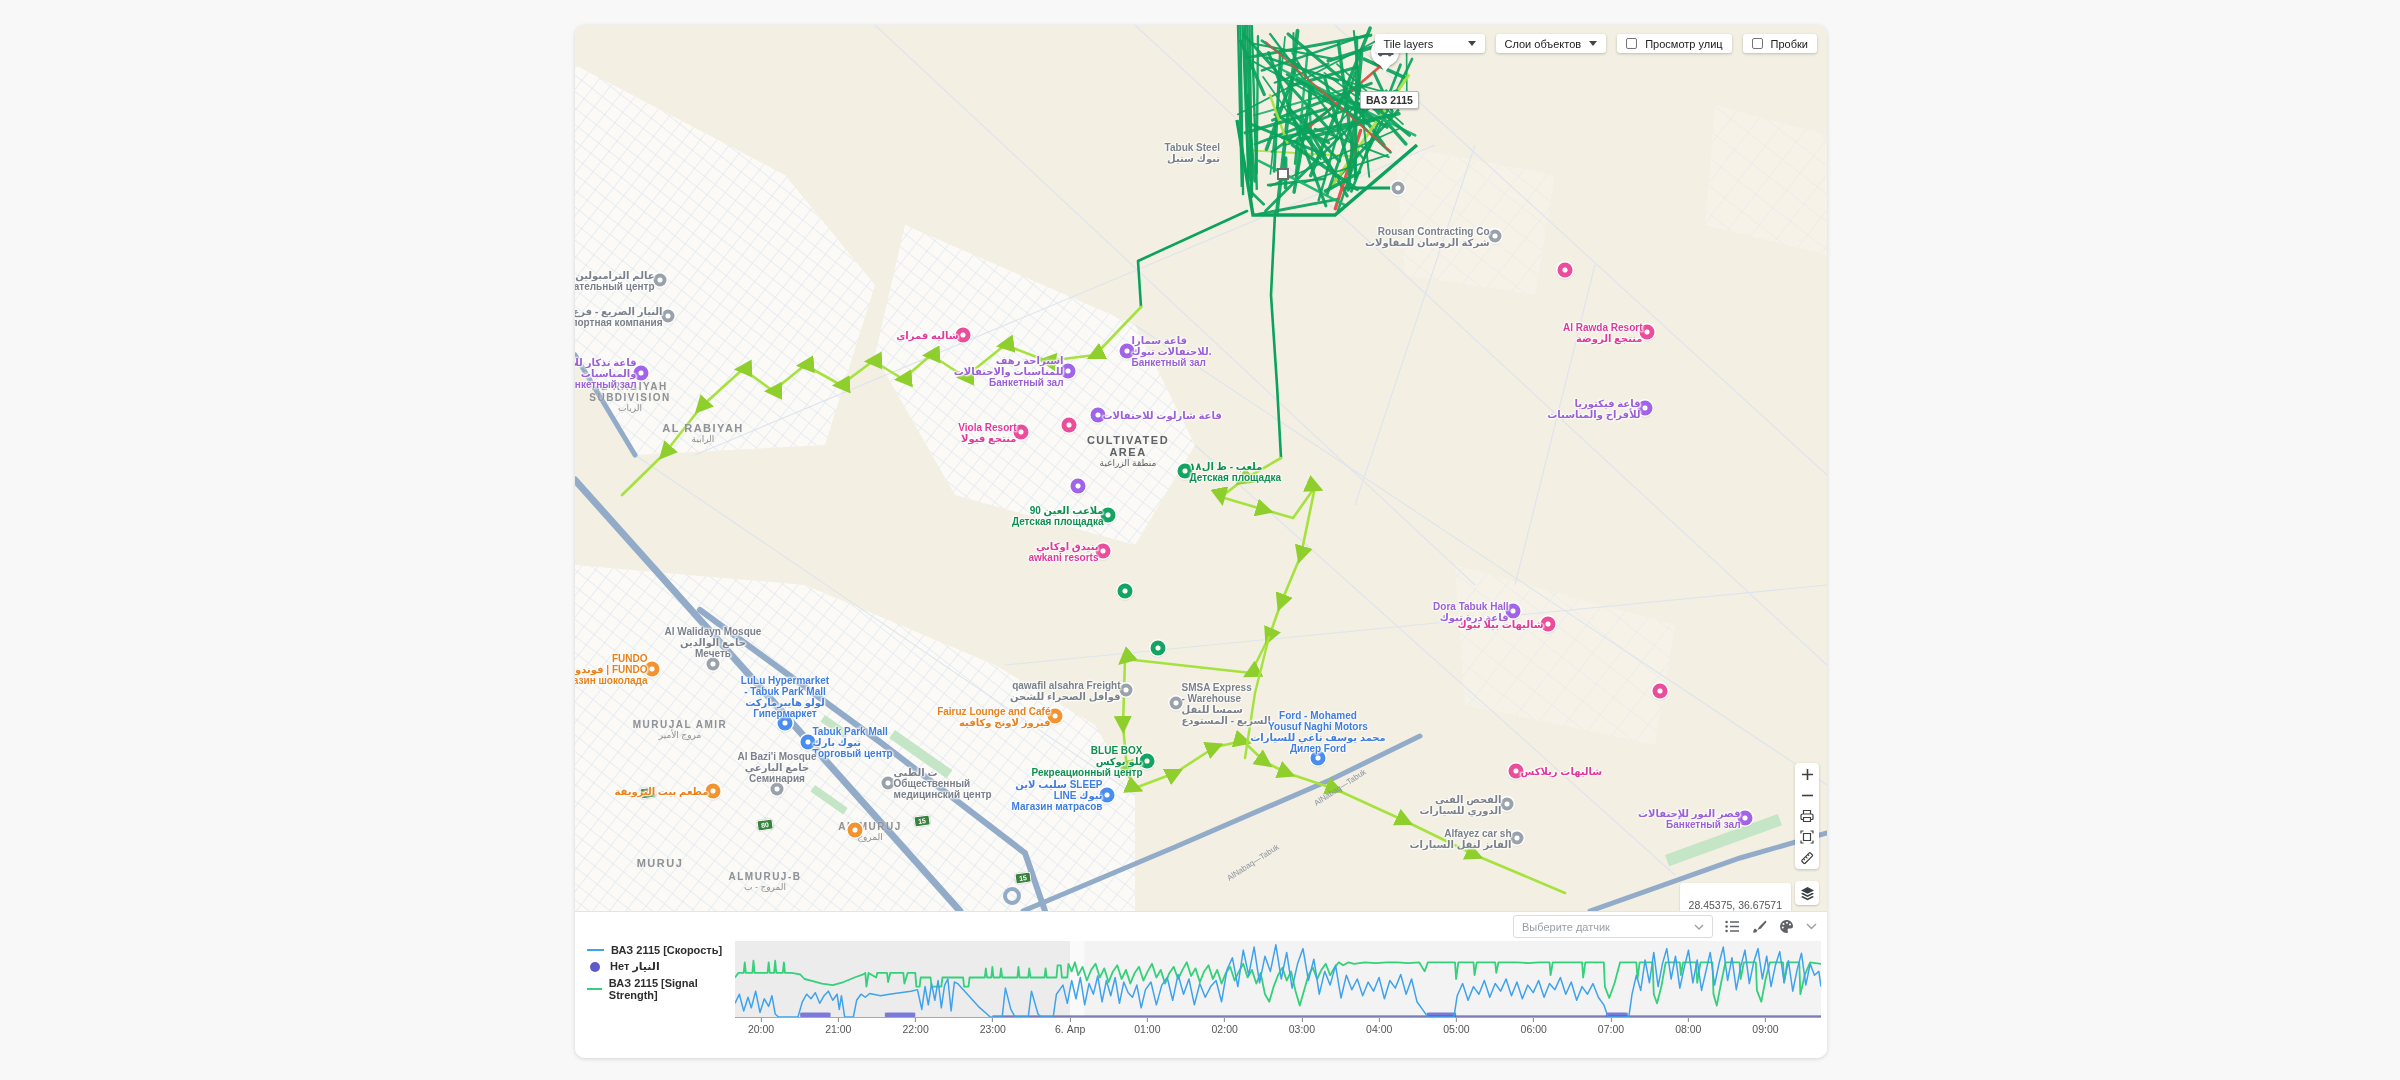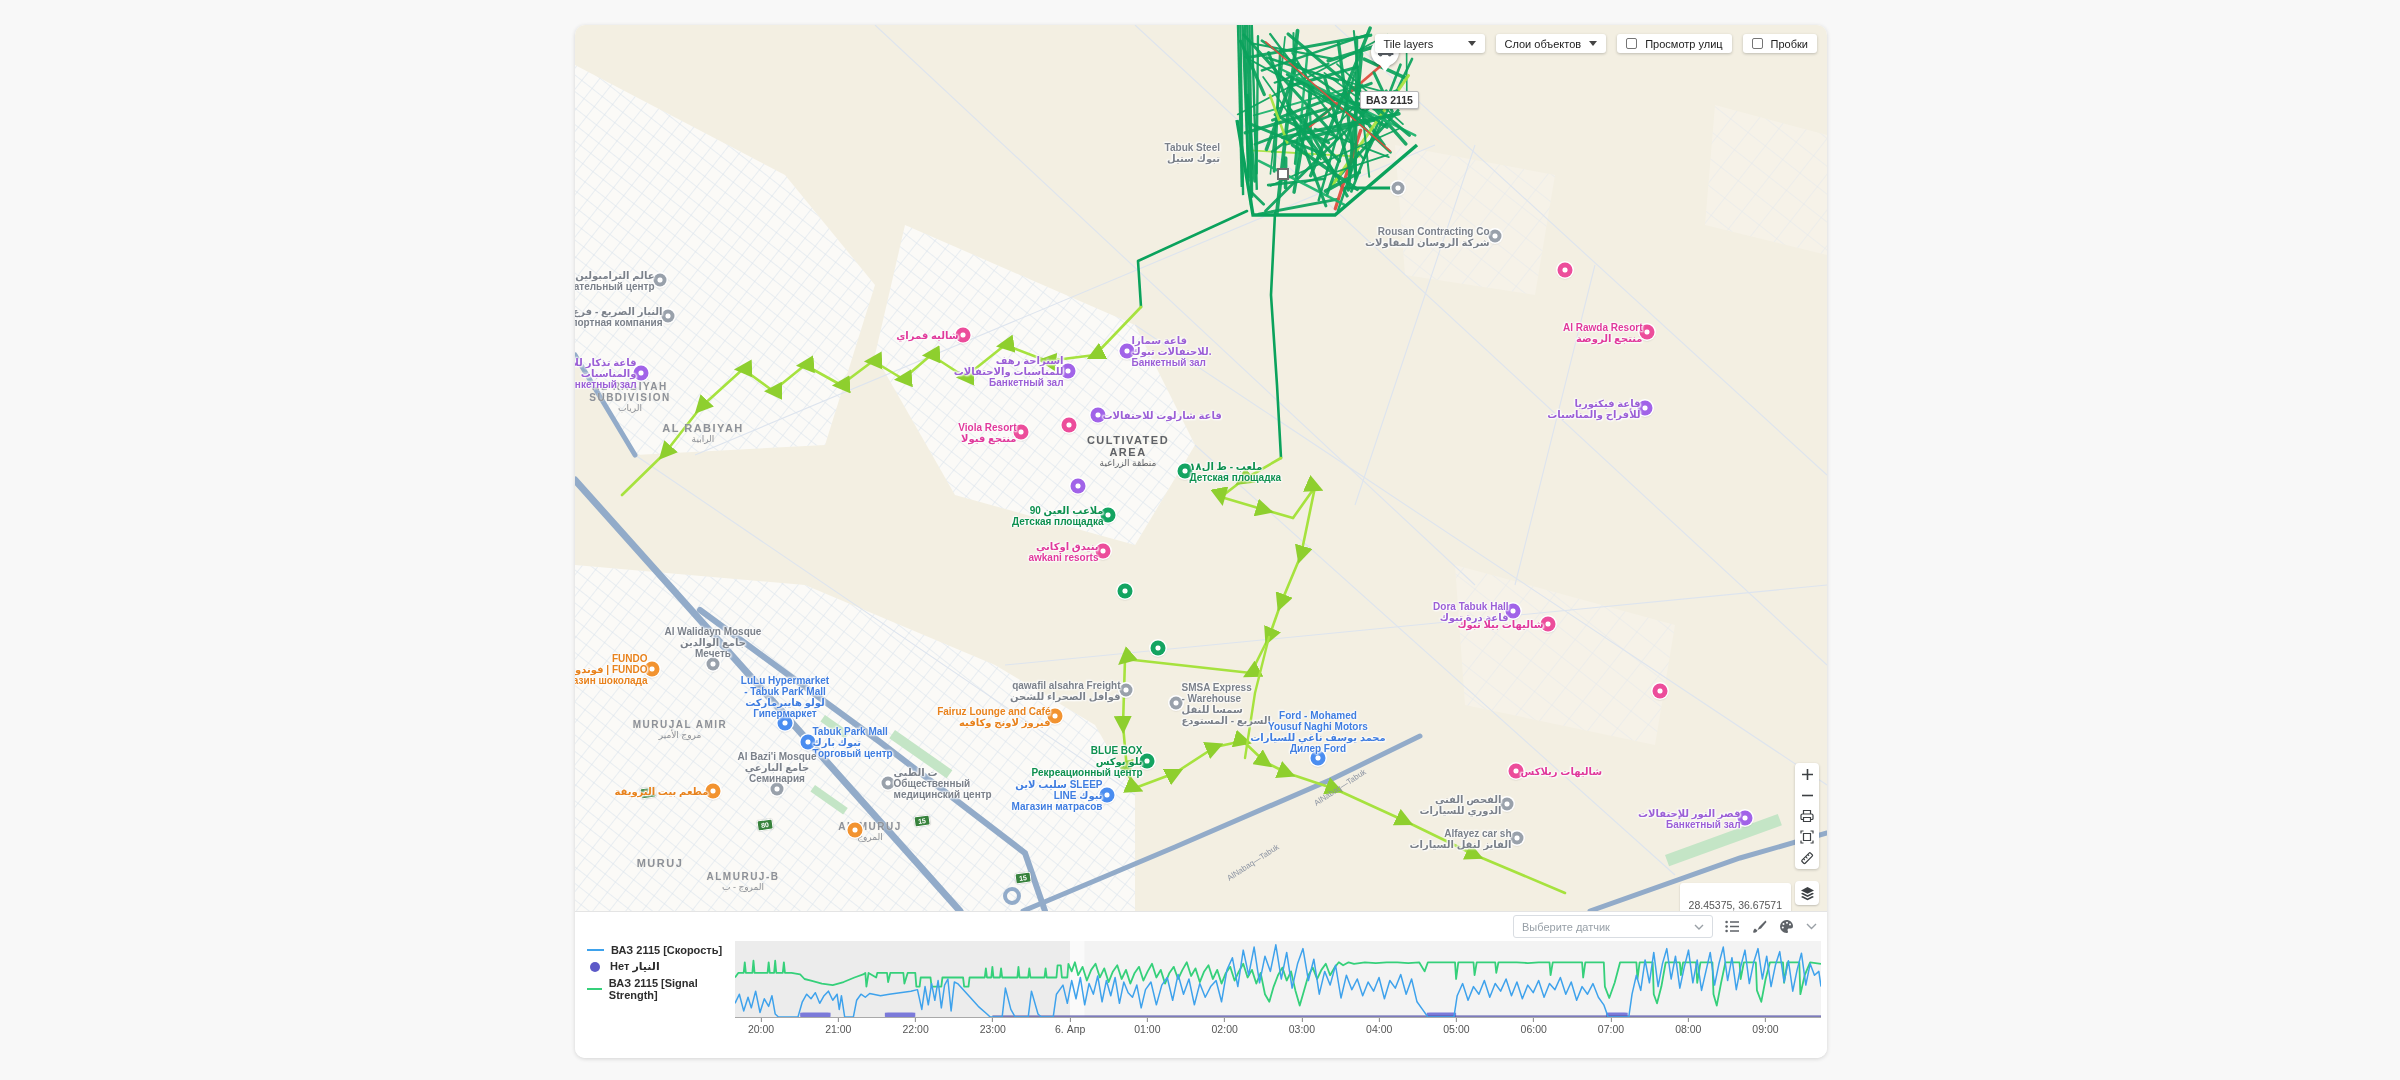--- a/index.html
+++ b/index.html
@@ -508,21 +508,21 @@
           <div class="ar">منطقة الزراعية</div>
         </div>
         <div class="area-lbl" style="left: 105px; top: 680px; font-size: 10px; margin-top: 24px;">
           <div>MURUJAL AMIR</div>
           <div class="ar">مروج الأمير</div>
         </div>
         <div class="area-lbl" style="left: 295px; top: 806px; font-size: 10px;">
           <div>AL MURUJ</div>
           <div class="ar">المروج</div>
         </div>
-        <div class="area-lbl" style="left: 168px; top: 856px; font-size: 10px;">
+        <div class="area-lbl" style="left: 190px; top: 856px; font-size: 10px;">
           <div>ALMURUJ-B</div>
           <div class="ar">المروج - ب</div>
         </div>
         <div class="area-lbl" style="left: 85px; top: 838px; font-size: 11px;">
           <div>MURUJ</div>
         </div>
         <div class="shield" style="left: 190px; top: 800px;">80</div>
         <div class="shield" style="left: 347px; top: 796px;">15</div>
         <div class="shield" style="left: 73px; top: 768px;">15</div>
         <div class="shield" style="left: 448px; top: 853px;">15</div>

